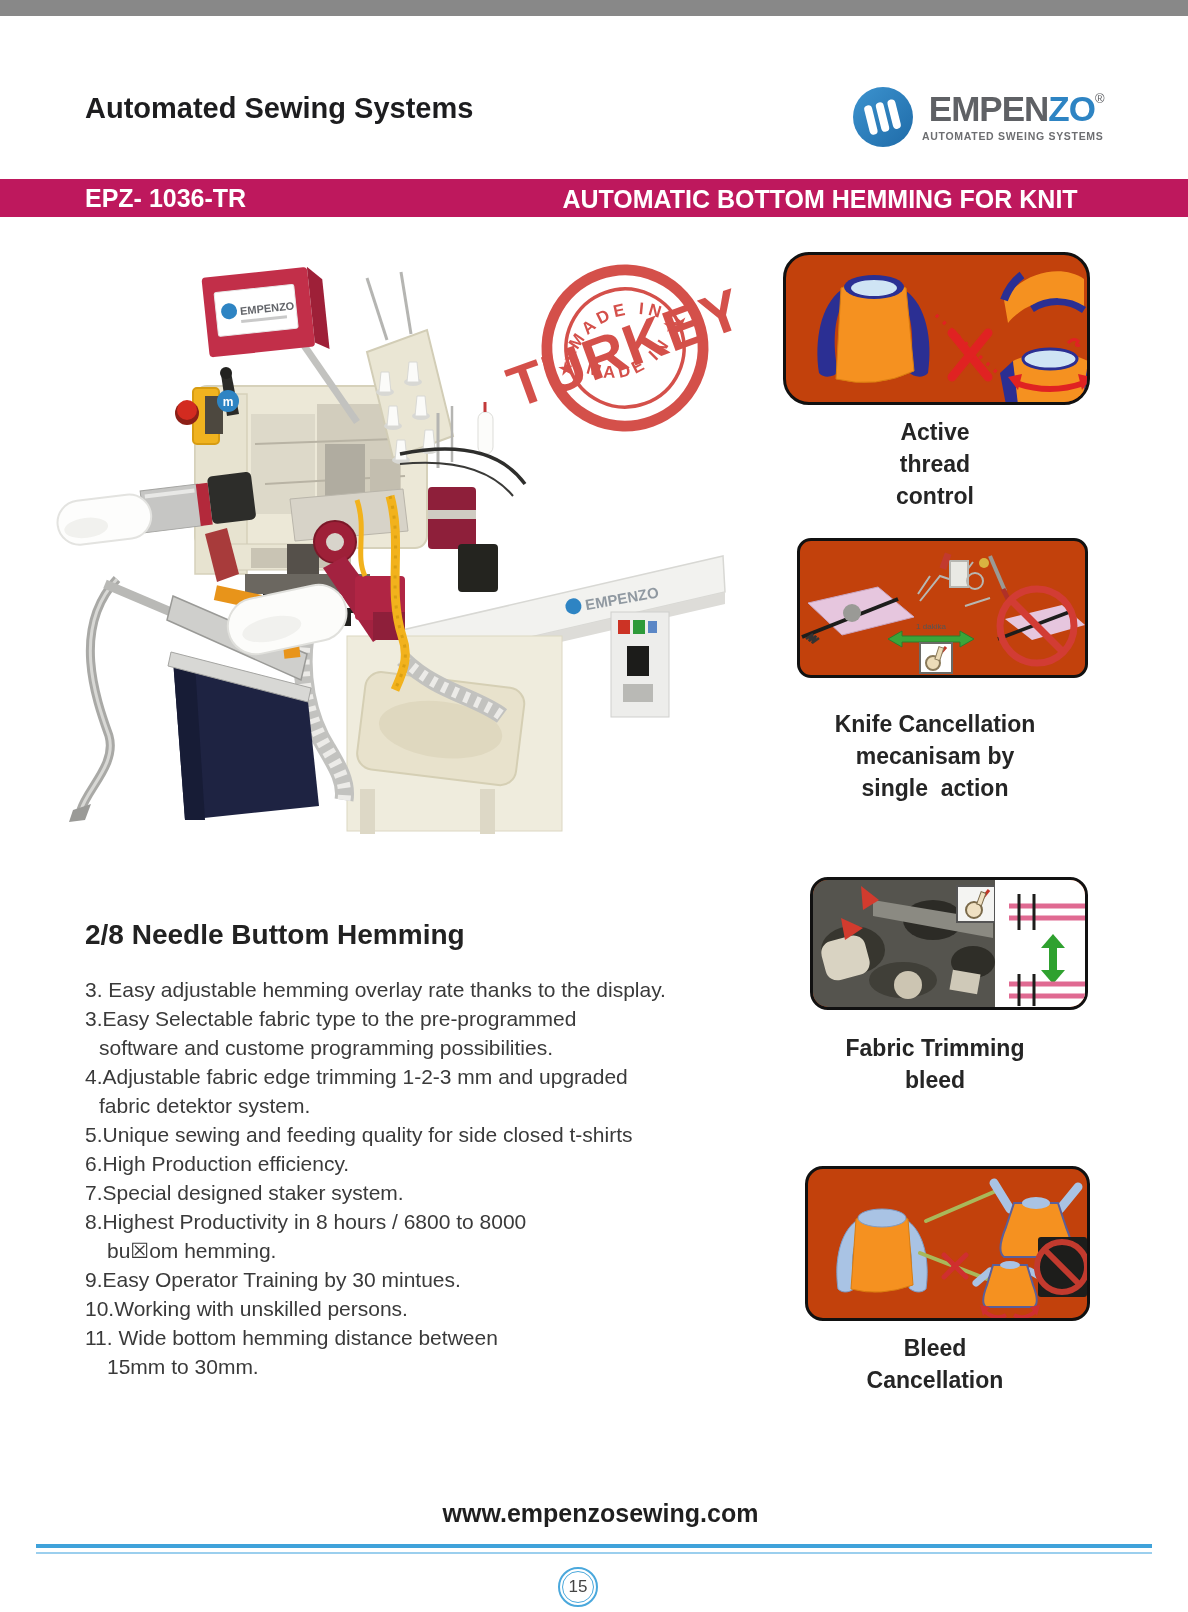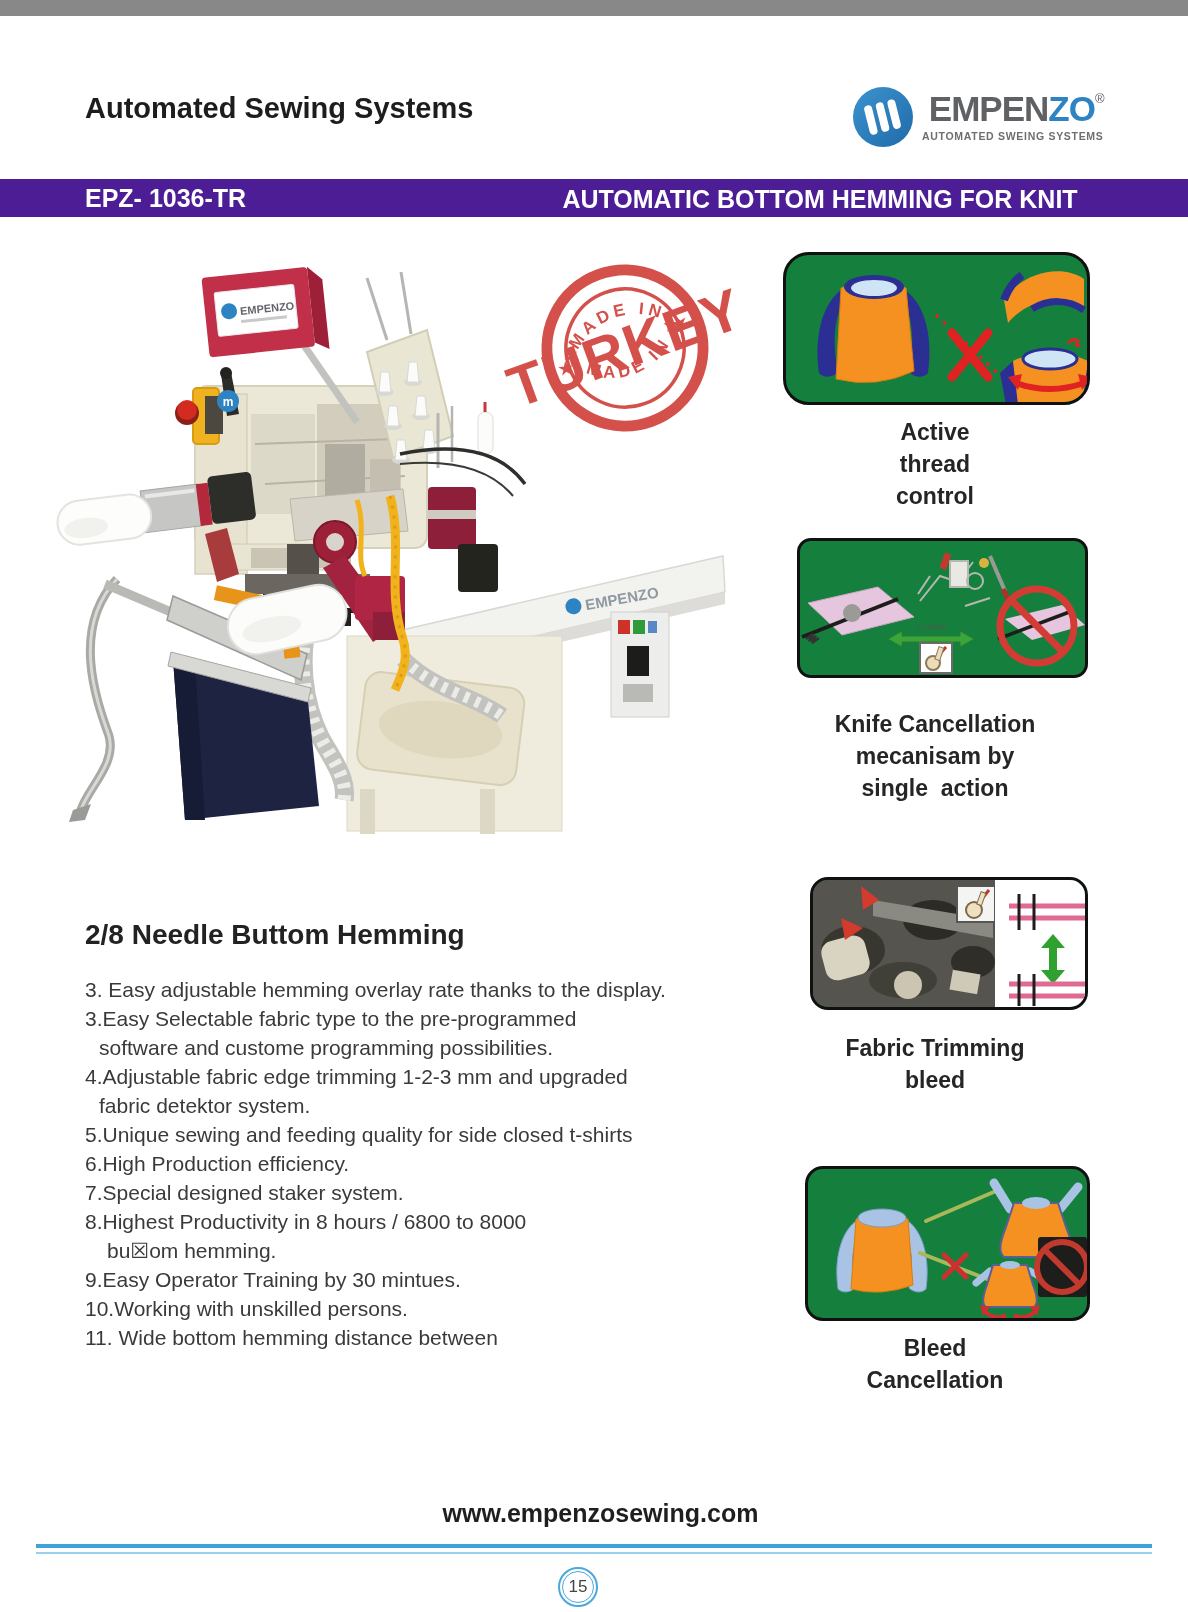--- a/index.html
+++ b/index.html
@@ -12,28 +12,28 @@
   .doc-title { position:absolute; left:85px; top:76px; font-size:29px; font-weight:bold; color:#1d1d1f; }
   .logo { position:absolute; left:852px; top:70px; display:flex; align-items:flex-start; }
   .logo-mark { width:62px; height:62px; margin-right:8px; }
   .logo-textcol { display:flex; flex-direction:column; margin-top:6px;text-align:right; }
   .logo-word { font-size:35px; font-weight:bold; letter-spacing:-1px; line-height:34px; }
   .logo-word .gray { color:#5f6165; }
   .logo-word .blue { color:#2e84c3; }
   .logo-reg { font-size:13px; color:#5f6165; vertical-align:top; position:relative; top:-10px; font-weight:normal; }
   .logo-tagline { font-size:10.5px; font-weight:bold; color:#6d6e71; letter-spacing:0.7px; margin-top:4px; }
   
-  .model-bar { position:absolute; left:0; top:163px; width:1188px; height:38px; background:#4c1d95;padding-left:6px; }
+  .model-bar { position:absolute; left:0; top:163px; width:1188px; height:38px; background:#be185d;padding-left:6px; }
   .model-bar .model { position:absolute; left:85px; top:0; line-height:38px; font-size:25px; font-weight:bold; color:#ffffff; }
   .model-bar .product { position:absolute; left:540px; width:560px; top:0; line-height:40px; font-size:25px; font-weight:bold; color:#ffffff; text-align:center; }
   
   .machine-wrap { position:absolute; left:55px; top:228px; width:680px; height:605px; }
   .stamp-wrap { position:absolute; left:495px; top:233px; width:240px; height:205px; }
   
-  .card { position:absolute; background:#15803d; border:3px solid #111; overflow:hidden; }
+  .card { position:absolute; background:#c2410c; border:3px solid #111; overflow:hidden; }
   .card1 { left:783px; top:236px;  width:307px; height:153px; border-radius:26px; }
   .card2 { left:797px; top:522px;  width:291px; height:140px; border-radius:14px; }
   .card3 { left:810px; top:861px;  width:278px; height:133px; border-radius:18px; }
   .card4 { left:805px; top:1150px; width:285px; height:155px; border-radius:18px; }
   .caption { position:absolute; left:780px; width:310px; text-align:center; font-size:23px; font-weight:bold;
              color:#252525; line-height:32px; white-space:pre-wrap; }
   .cap1 { top:400px; } .cap2 { top:692px; } .cap3 { top:1016px; } .cap4 { top:1316px; }
   
   .features-heading { position:absolute; left:85px; top:903px; font-size:28px; font-weight:bold; color:#222; }
   .features-list { position:absolute; left:85px; top:959px; width:660px; font-size:21px; color:#3a3a3a; }
@@ -420,20 +420,21 @@
     <div class="feature-line">4.Adjustable fabric edge trimming 1-2-3 mm and upgraded</div>
     <div class="feature-line ind1">fabric detektor system.</div>
     <div class="feature-line">5.Unique sewing and feeding quality for side closed t-shirts</div>
     <div class="feature-line">6.High Production efficiency.</div>
     <div class="feature-line">7.Special designed staker system.</div>
     <div class="feature-line">8.Highest Productivity in 8 hours / 6800 to 8000</div>
     <div class="feature-line ind2">bu☒om hemming.</div>
     <div class="feature-line">9.Easy Operator Training by 30 mintues.</div>
     <div class="feature-line">10.Working with unskilled persons.</div>
     <div class="feature-line">11. Wide bottom hemming distance between</div>
+    <div class="feature-line ind2">15mm to 30mm.</div>
   </div>
 
   <div class="website">www.empenzosewing.com</div>
   <div class="rule-thick"></div>
   <div class="rule-thin"></div>
   <div class="page-badge">
     <div class="page-badge-inner">15</div>
   </div>
 
 </div>

